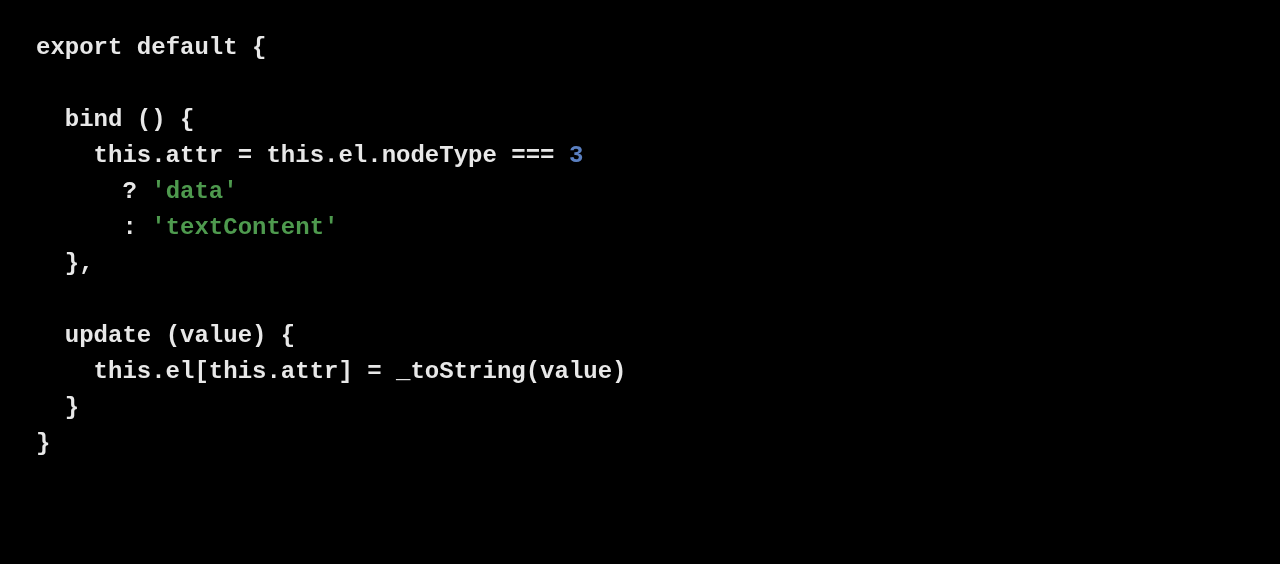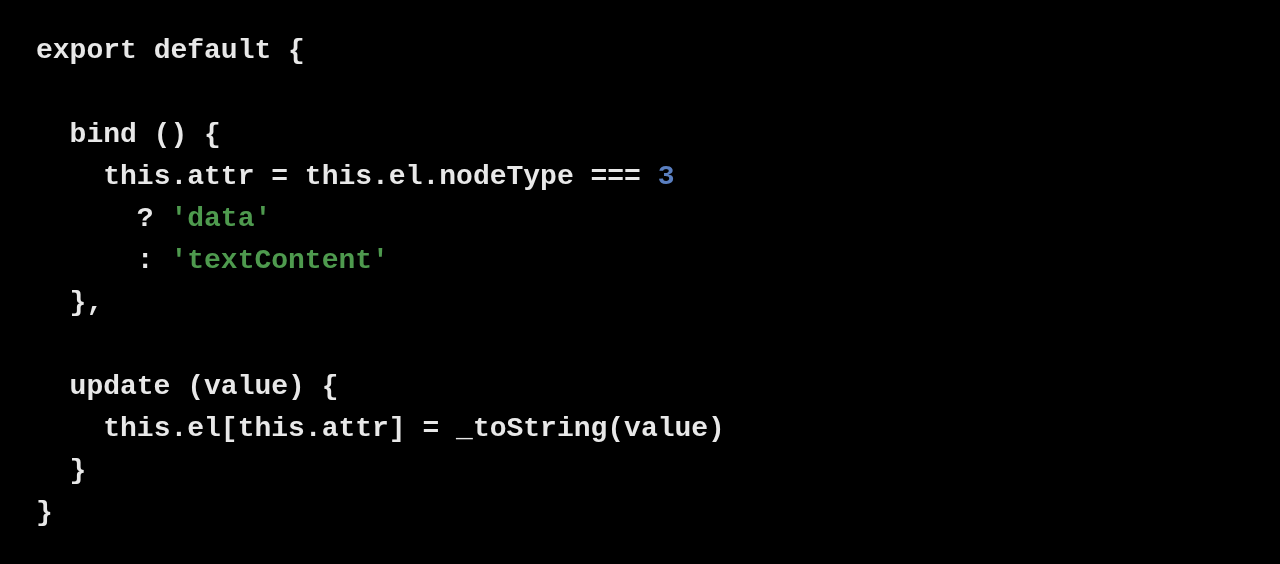--- a/index.html
+++ b/index.html
@@ -7,21 +7,21 @@
     padding: 0;
     width: 1280px;
     height: 564px;
     background: #000000;
     overflow: hidden;
   }
   pre.code {
     margin: 0;
     padding: 30px 36px;
     font-family: "Courier New", Courier, monospace;
-    font-size: 28px;
+    font-size: 24px;
     line-height: 1.5;
     color: #e8e8e8;
     white-space: pre;
     font-weight: bold;
   }
   .tok-keyword { color: #e8e8e8; }
   .tok-default { color: #e8e8e8; }
   .tok-string  { color: #4e9a4e; }
   .tok-number  { color: #5a7fc0; }
 </style>

